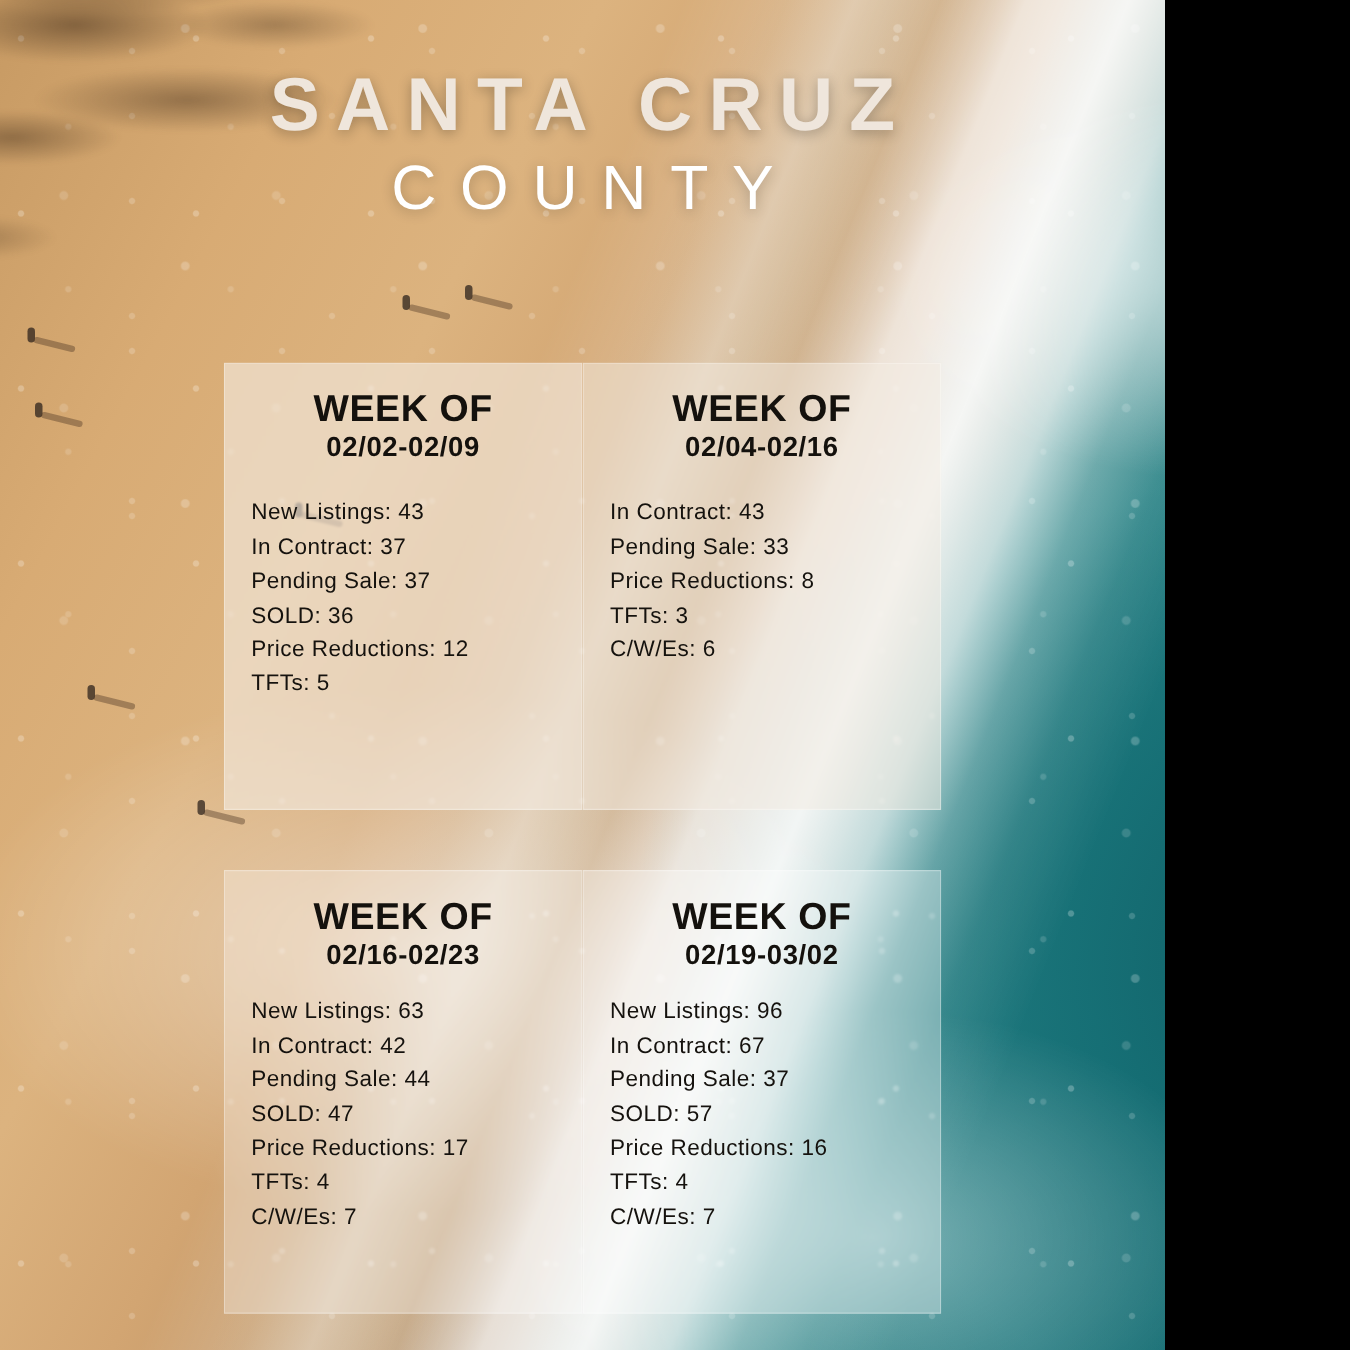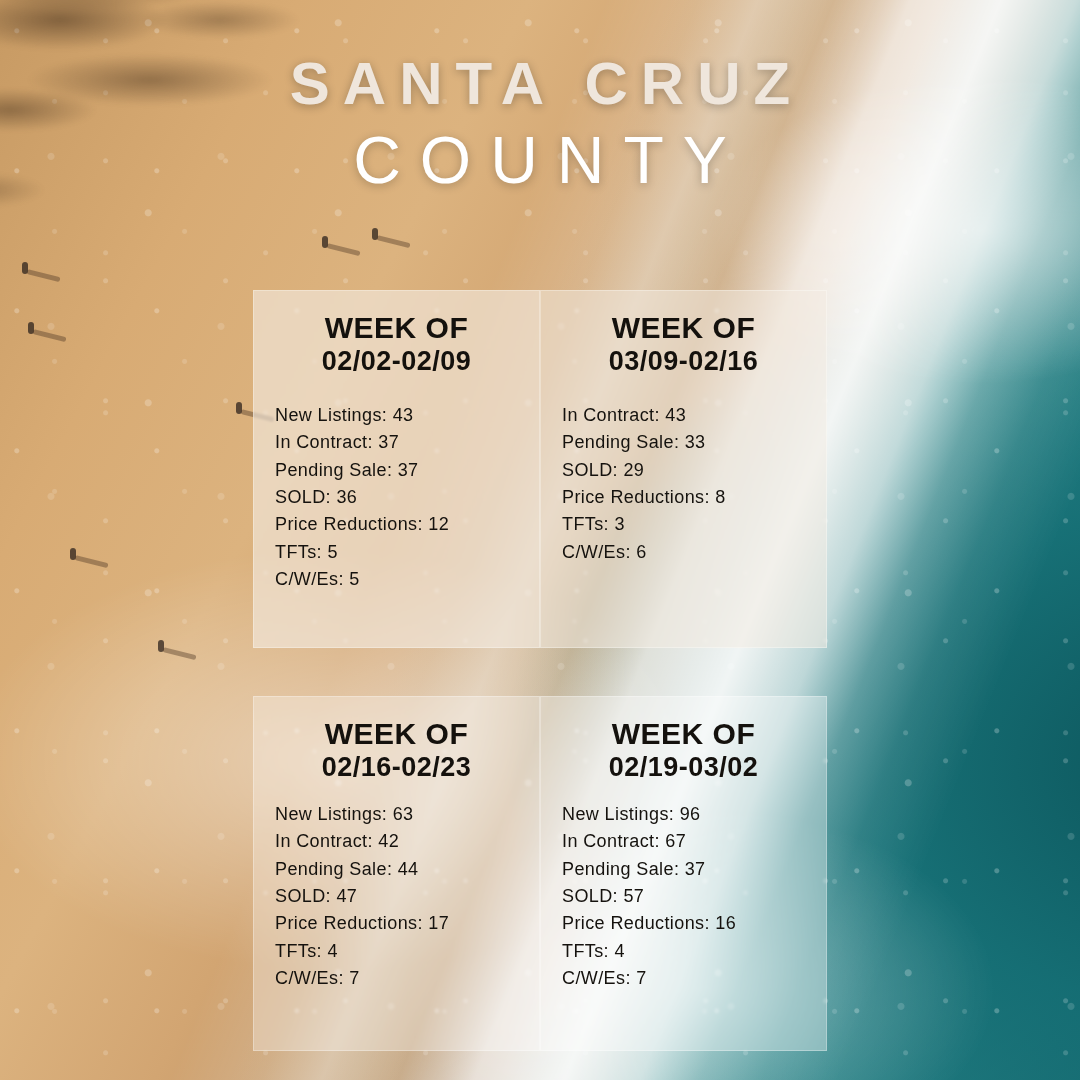--- a/index.html
+++ b/index.html
@@ -2,21 +2,21 @@
 <html><head>
 <meta charset="utf-8">
 <style>
   html, body {
     margin: 0;
     padding: 0;
     background: #000;
   }
   .stage {
     position: relative;
-    width: 1080px;
+    width: 932px;
     height: 1080px;
     overflow: hidden;
     font-family: "Liberation Sans", sans-serif;
   }
 
   
   .bg {
     position: absolute;
     inset: 0;
     background:
@@ -125,21 +125,21 @@
     letter-spacing: 13px;
     color: #efe6dc;
     text-shadow: 0 2px 10px rgba(0,0,0,.28);
     line-height: 1.05;
     margin: 0;
     padding-left: 13px;
   }
   .title-sub {
     font-family: "Liberation Sans", sans-serif;
     font-weight: 400;
-    font-size: 66px;
+    font-size: 50px;
     letter-spacing: 19px;
     color: #ffffff;
     text-shadow: 0 2px 10px rgba(0,0,0,.25);
     line-height: 1.25;
     margin: 4px 0 0;
     padding-left: 19px;
   }
   .title-tag {
     font-family: "Liberation Serif", serif;
     font-weight: 700;
@@ -181,21 +181,21 @@
     font-size: 30px;
     letter-spacing: .5px;
     color: #14110d;
     text-align: center;
     line-height: 1.06;
     margin: 0;
   }
   .card-range {
     font-family: "Liberation Sans", sans-serif;
     font-weight: 700;
-    font-size: 27px;
+    font-size: 22px;
     letter-spacing: .5px;
     color: #14110d;
     text-align: center;
     line-height: 1.12;
     margin: 2px 0 0;
   }
   .card-stats {
     margin: 26px 0 0 22px;
     padding: 0;
     list-style: none;
@@ -241,31 +241,29 @@
     <div class="card c1">
       <p class="card-week">WEEK OF</p>
       <p class="card-range">02/02-02/09</p>
       <ul class="card-stats">
         <li>New Listings: 43</li>
         <li>In Contract: 37</li>
         <li>Pending Sale: 37</li>
         <li>SOLD: 36</li>
         <li>Price Reductions: 12</li>
         <li>TFTs: 5</li>
-        <li>C/W/Es: 5</li>
       </ul>
     </div>
 
     <div class="card c2">
       <p class="card-week">WEEK OF</p>
-      <p class="card-range">03/09-02/16</p>
+      <p class="card-range">02/04-02/16</p>
       <ul class="card-stats">
         <li>In Contract: 43</li>
         <li>Pending Sale: 33</li>
-        <li>SOLD: 29</li>
         <li>Price Reductions: 8</li>
         <li>TFTs: 3</li>
         <li>C/W/Es: 6</li>
       </ul>
     </div>
 
     <div class="card c3">
       <p class="card-week">WEEK OF</p>
       <p class="card-range">02/16-02/23</p>
       <ul class="card-stats">

